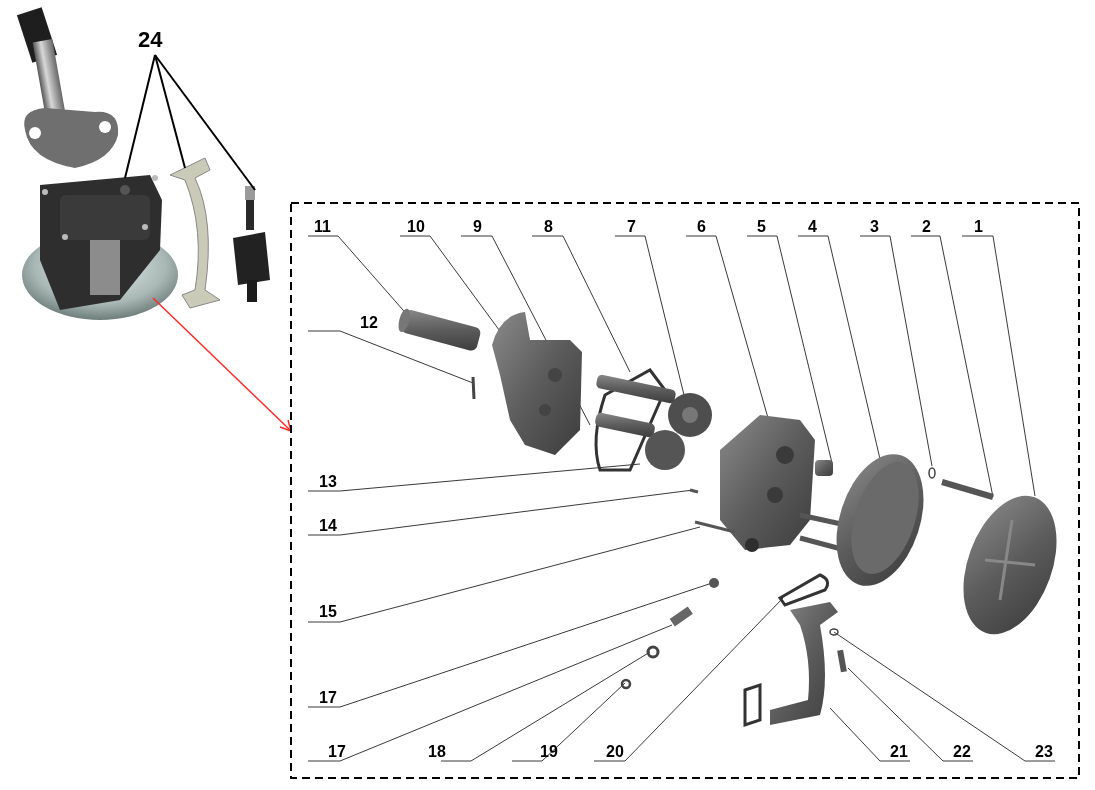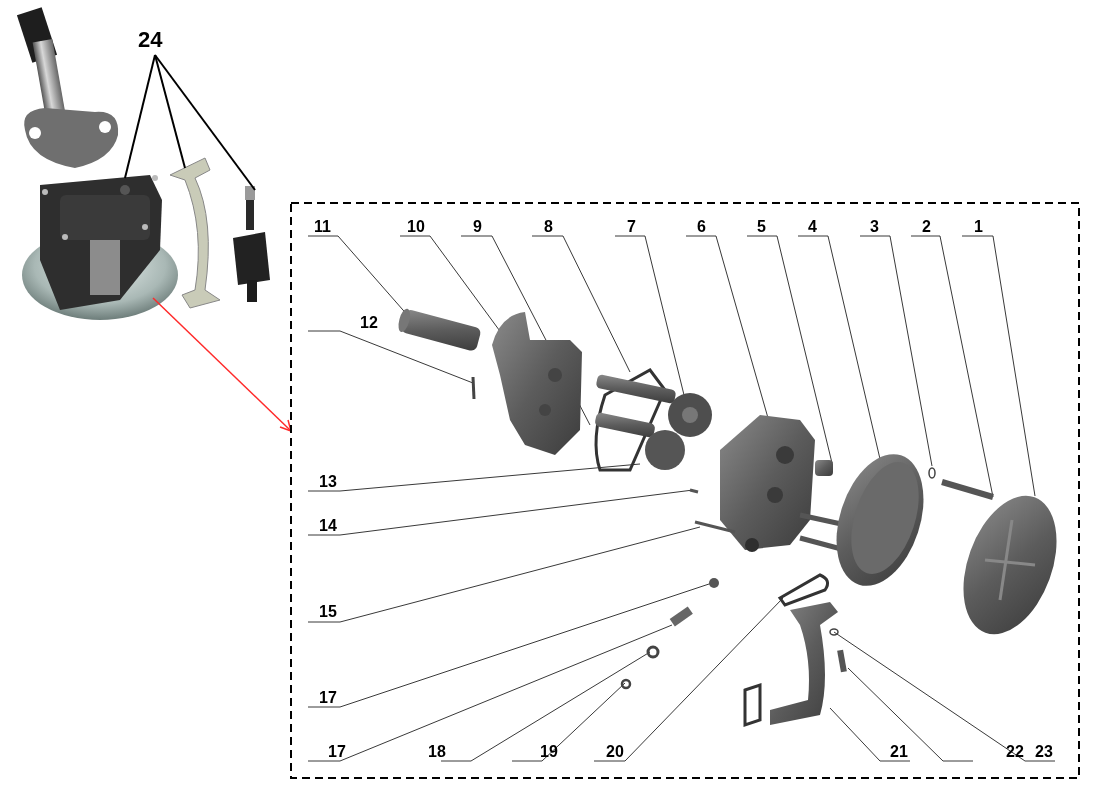--- a/index.html
+++ b/index.html
@@ -171,15 +171,15 @@
 <div class="lbl" style="left:320px;top:315px;margin-left:40px;">12</div>
 <div class="lbl" style="left:319px;top:474px;">13</div>
 <div class="lbl" style="left:319px;top:518px;">14</div>
 <div class="lbl" style="left:319px;top:604px;">15</div>
 <div class="lbl" style="left:319px;top:690px;">17</div>
 <div class="lbl" style="left:328px;top:744px;">17</div>
 <div class="lbl" style="left:428px;top:744px;">18</div>
 <div class="lbl" style="left:524px;top:744px;margin-left:16px;">19</div>
 <div class="lbl" style="left:606px;top:744px;">20</div>
 <div class="lbl" style="left:890px;top:744px;">21</div>
-<div class="lbl" style="left:1006px;top:744px;">22</div>
+<div class="lbl" style="left:953px;top:744px;">22</div>
 <div class="lbl" style="left:1035px;top:744px;">23</div>
 </div>
 
 </body></html>

